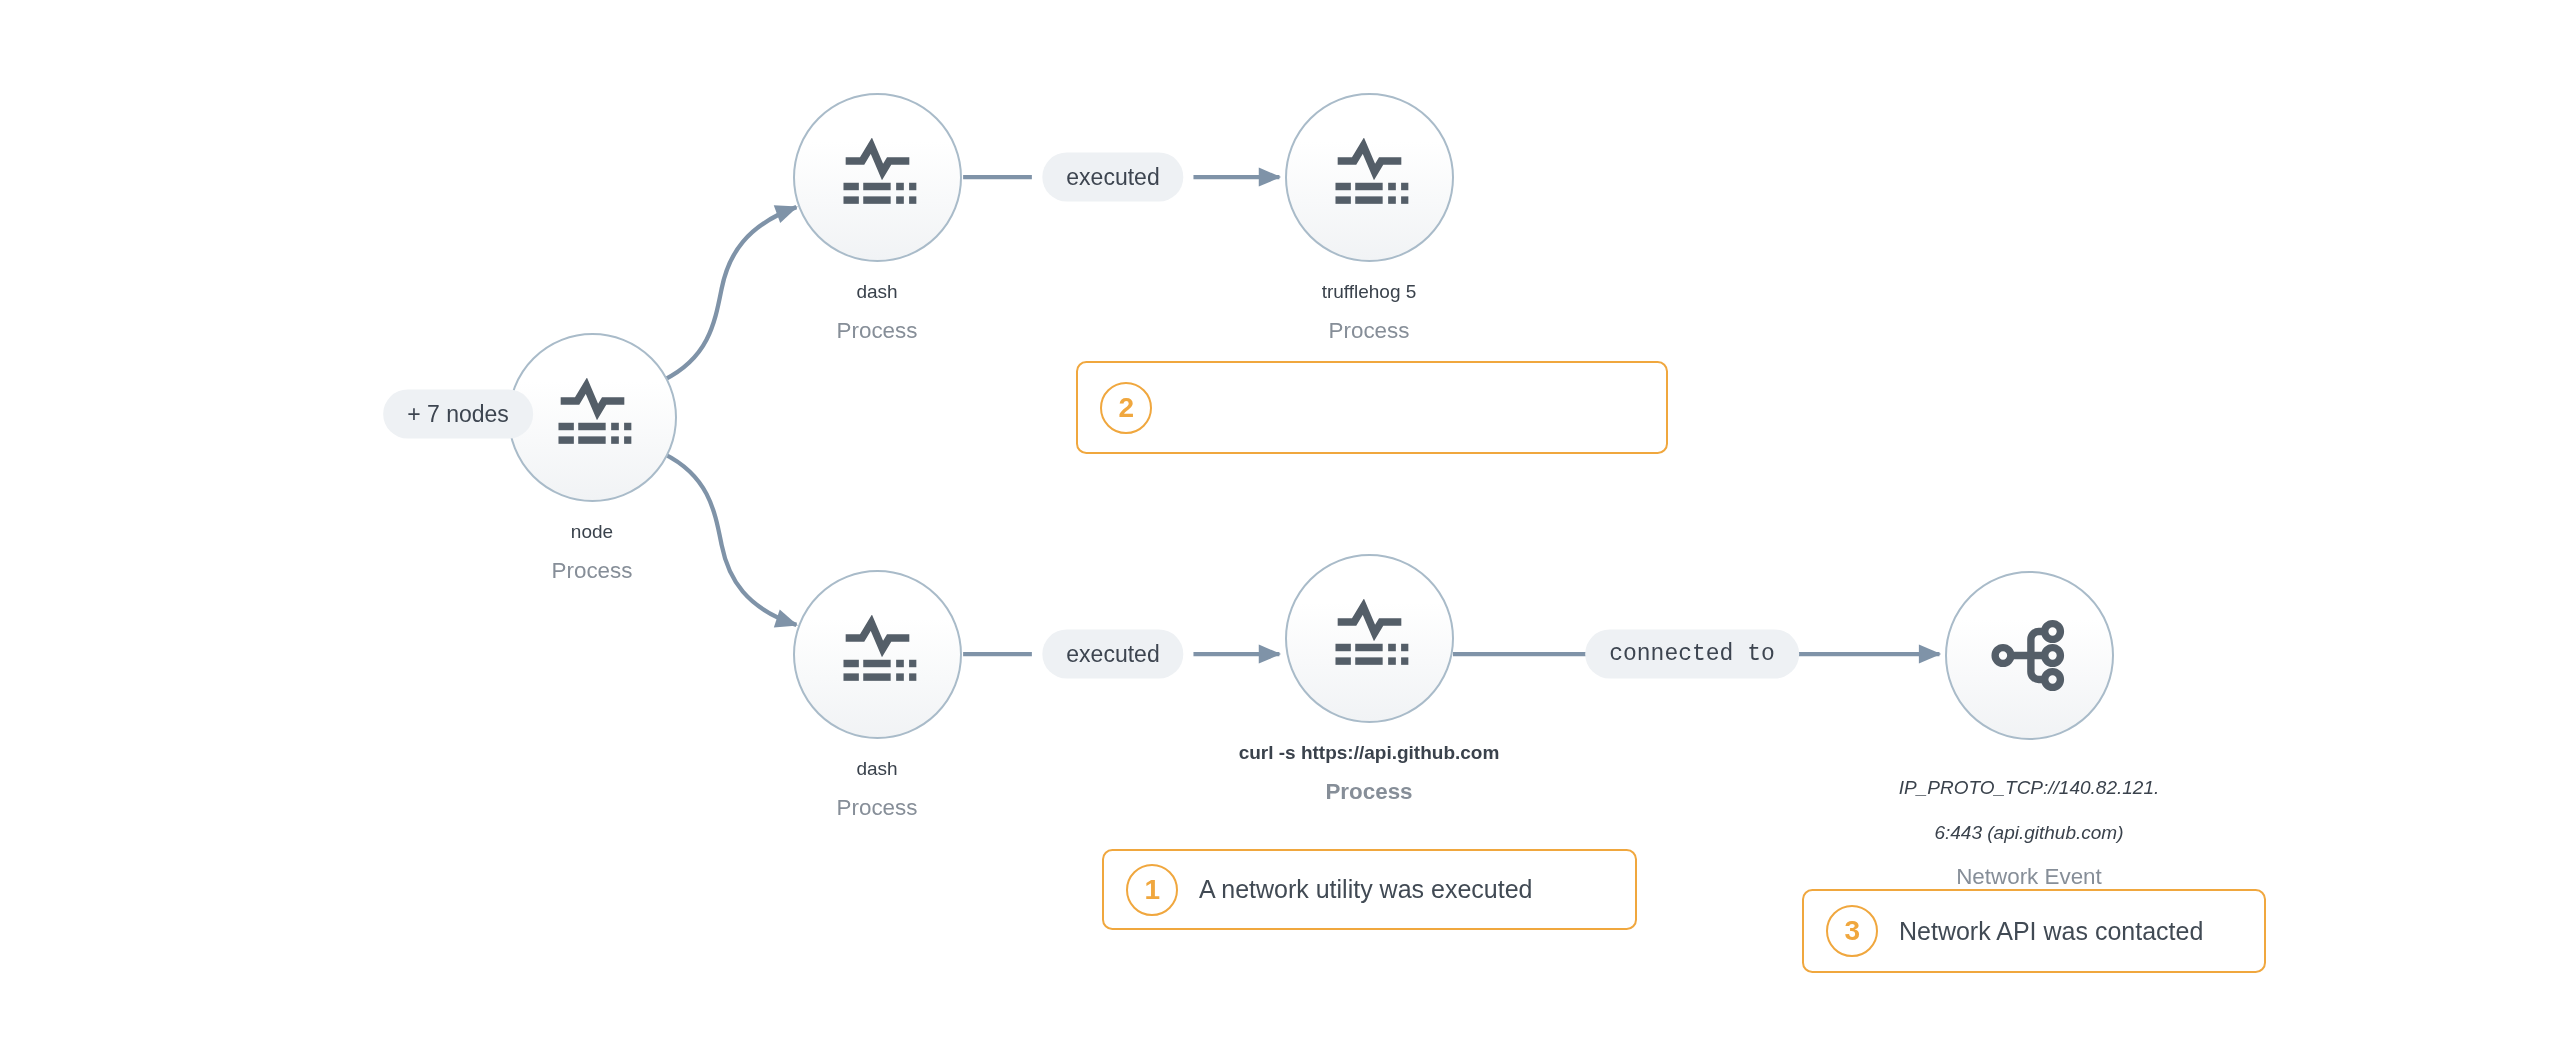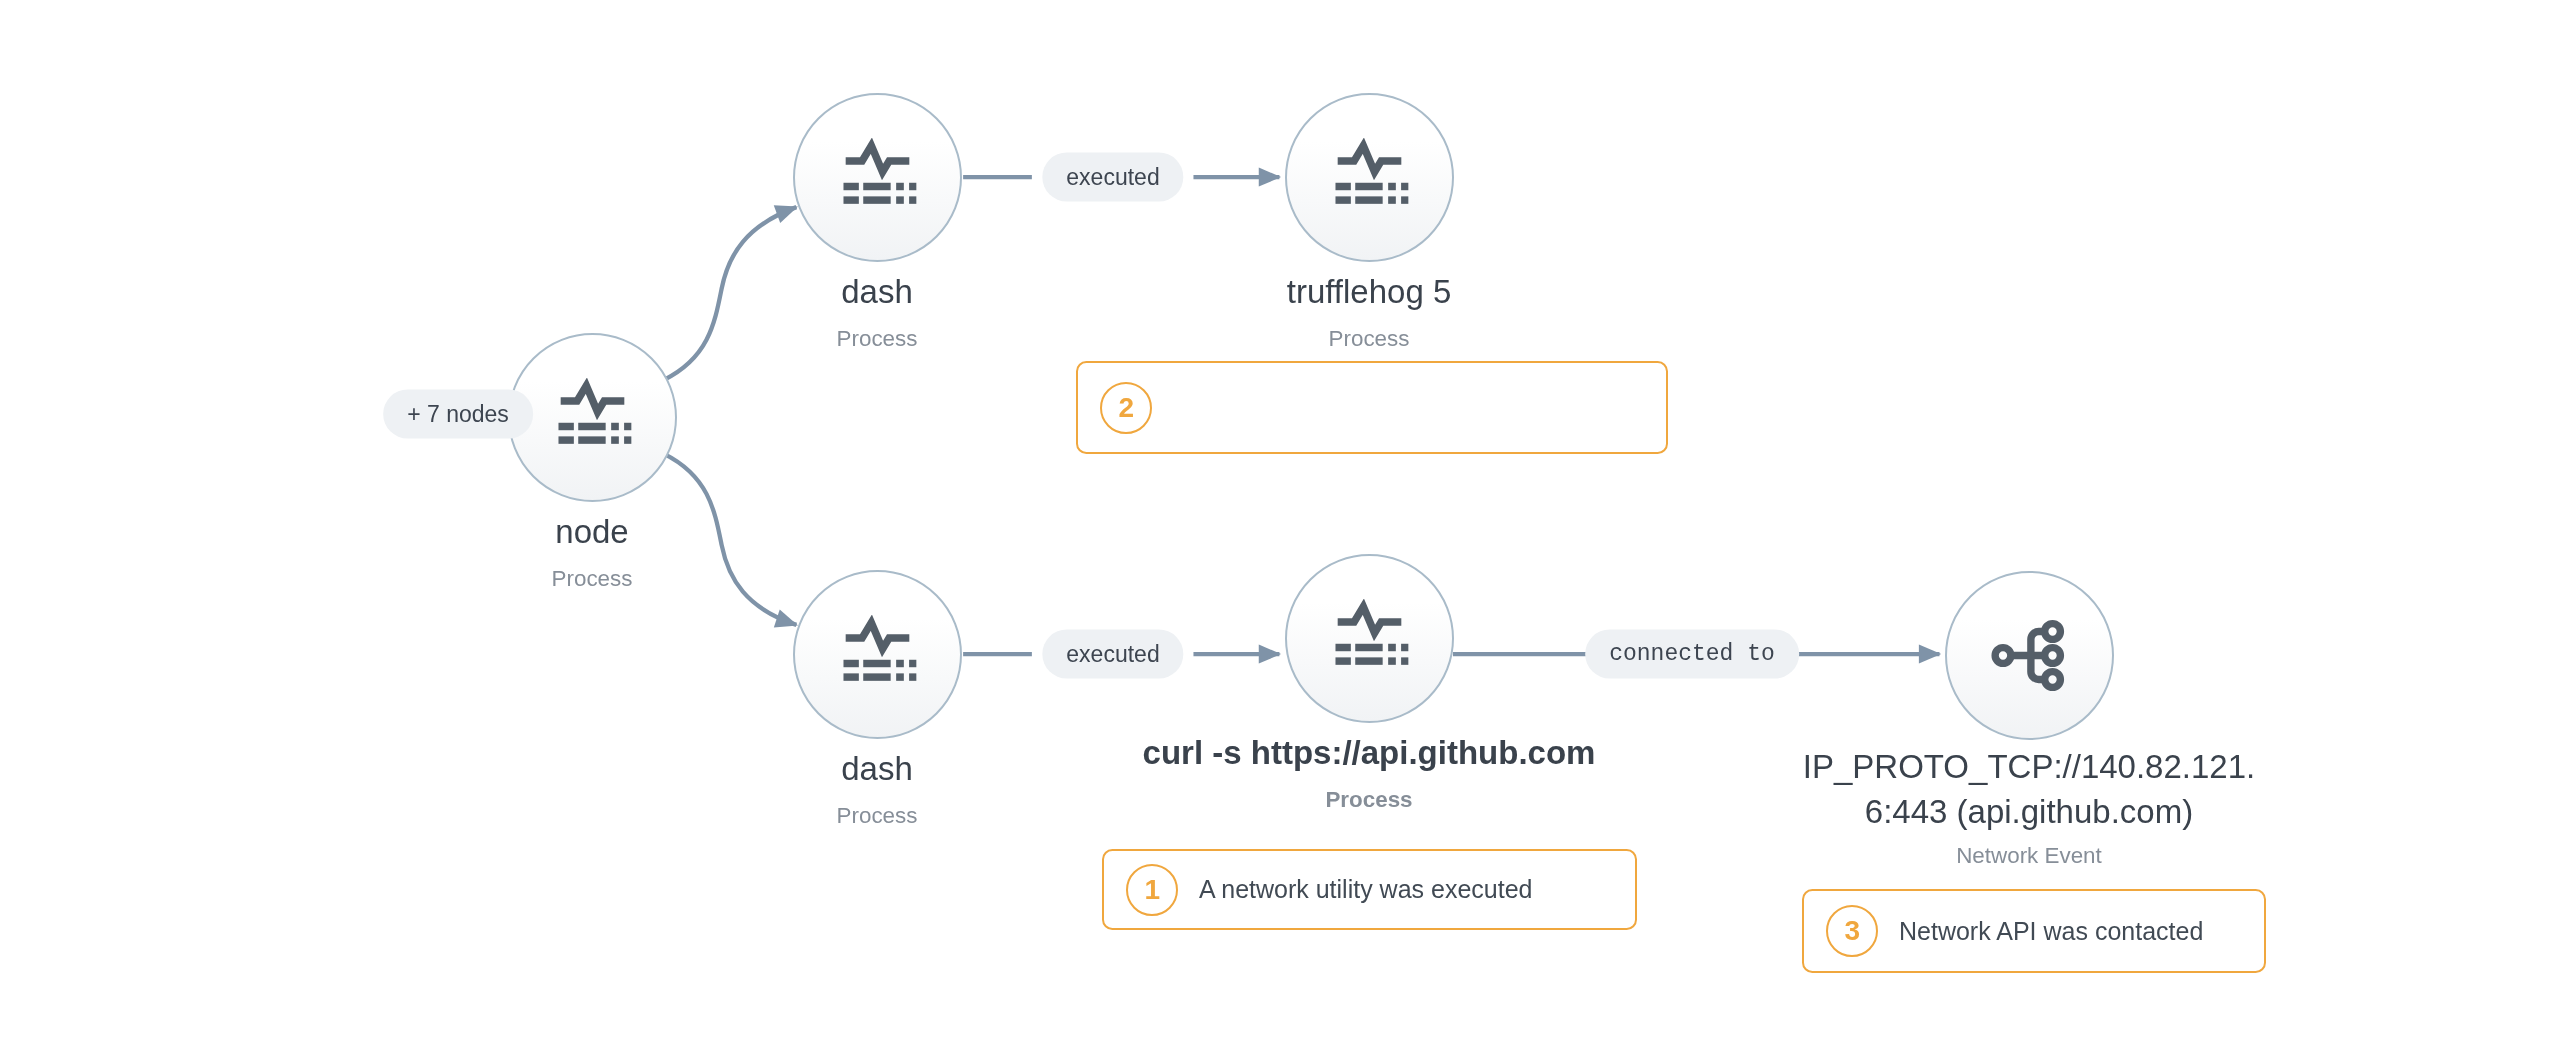--- a/index.html
+++ b/index.html
@@ -38,28 +38,28 @@
     border:2.6px solid var(--circle-border);
     background:linear-gradient(180deg,#ffffff 28%,#f1f3f5 100%);
     box-sizing:border-box;
     display:flex;align-items:center;justify-content:center;
     pointer-events:auto;
     cursor:pointer;
   }
   .icon{display:block;}
   .ntitle{
     margin-top:13px;
-    font-size:33px;line-height:34px;
+    font-size:19px;line-height:34px;
     color:var(--title-text);
     text-align:center;
     white-space:nowrap;
   }
-  .ntitle.wrap2{white-space:normal;line-height:45px;margin-top:4px;}
+  .ntitle.wrap2{white-space:normal;line-height:45px;margin-top:25px;font-style:italic;}
   .ntype{
-    margin-top:16px;
+    margin-top:8px;
     font-size:22.4px;line-height:27.5px;
     color:var(--type-text);
     text-align:center;
   }
   .ntype.tight{margin-top:8px;}
 
   
   .pill{
     position:absolute;
     transform:translate(-50%,-50%);

